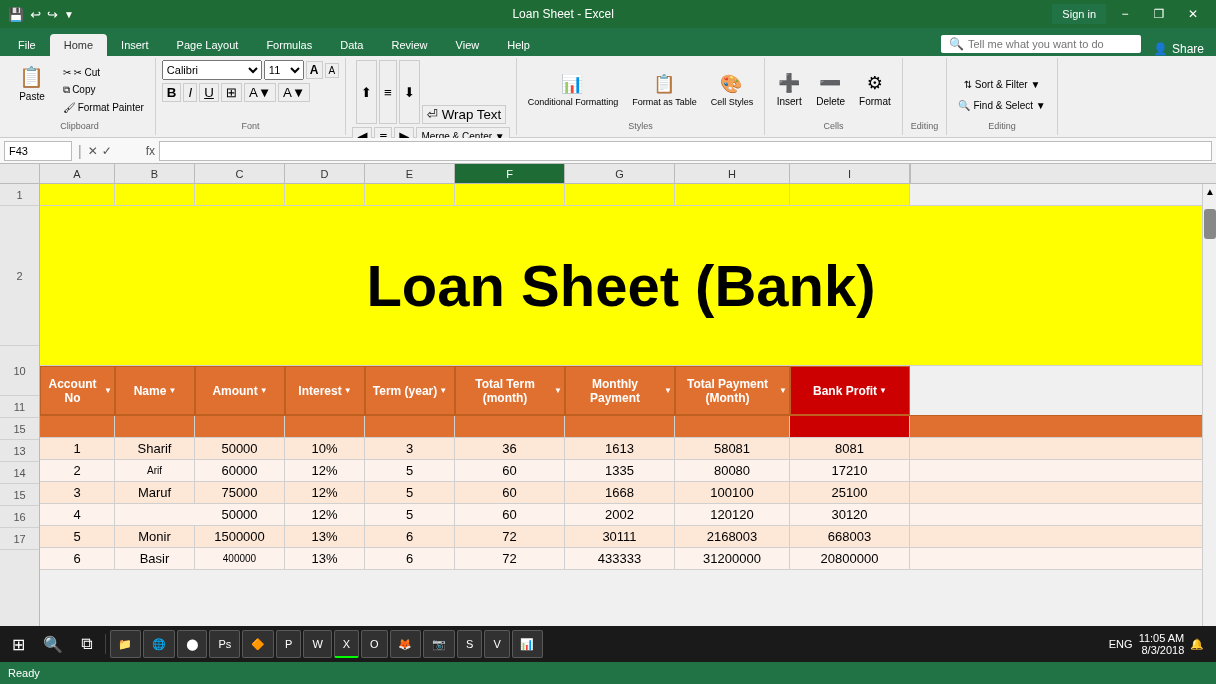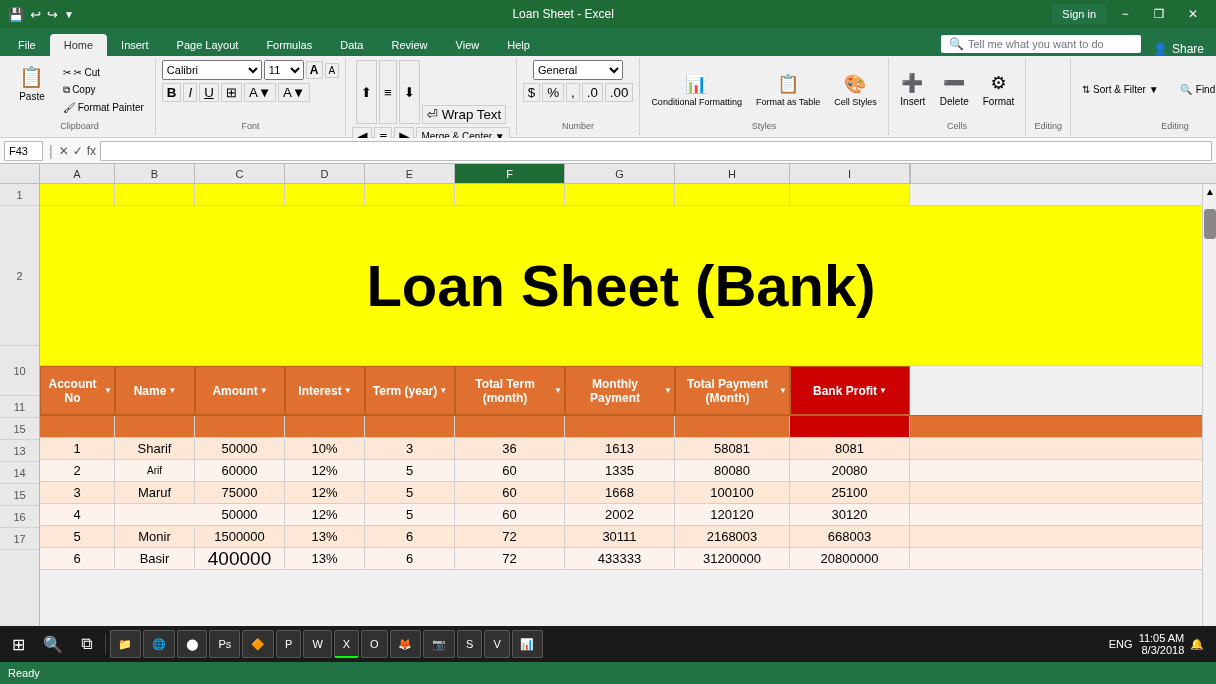--- a/index.html
+++ b/index.html
@@ -101,21 +101,21 @@
     .formula-bar {
       background: #f8f8f8;
       border-bottom: 1px solid #bbb;
       display: flex;
       align-items: center;
       height: 26px;
       padding: 0 4px;
       gap: 4px;
     }
     .cell-ref {
-      width: 39px;
+      width: 68px;
       border: 1px solid #bbb;
       padding: 2px 4px;
       font-size: 11px;
       height: 20px;
     }
     .formula-sep { color: #999; font-size: 14px; margin: 0 2px; }
     .formula-icons { display: flex; gap: 4px; color: #555; font-size: 12px; }
     .formula-input {
       flex: 1;
       border: 1px solid #bbb;
@@ -397,35 +397,20 @@
         <div style="display:flex;gap:2px;">
           <button style="padding:1px 4px;border:1px solid #ccc;cursor:pointer;">◀</button>
           <button style="padding:1px 4px;border:1px solid #ccc;cursor:pointer;">≡</button>
           <button style="padding:1px 4px;border:1px solid #ccc;cursor:pointer;">▶</button>
           <button style="padding:1px 4px;border:1px solid #ccc;cursor:pointer;font-size:10px;">Merge &amp; Center ▼</button>
         </div>
       </div>
       <span class="ribbon-group-label">Alignment</span>
     </div>
 
-    <div class="ribbon-group">
-      <div class="ribbon-group-content" style="flex-direction:column;gap:3px;">
-        <select style="font-size:11px;width:90px;height:20px;">
-          <option>General</option>
-        </select>
-        <div style="display:flex;gap:2px;">
-          <button style="padding:1px 4px;border:1px solid #ccc;cursor:pointer;">$</button>
-          <button style="padding:1px 4px;border:1px solid #ccc;cursor:pointer;">%</button>
-          <button style="padding:1px 4px;border:1px solid #ccc;cursor:pointer;">,</button>
-          <button style="padding:1px 4px;border:1px solid #ccc;cursor:pointer;">.0</button>
-          <button style="padding:1px 4px;border:1px solid #ccc;cursor:pointer;">.00</button>
-        </div>
-      </div>
-      <span class="ribbon-group-label">Number</span>
-    </div>
 
     <div class="ribbon-group">
       <div class="ribbon-group-content" style="gap:4px;">
         <button class="ribbon-btn">
           <span style="font-size:18px;">📊</span>
           <span style="font-size:9px;">Conditional Formatting</span>
         </button>
         <button class="ribbon-btn">
           <span style="font-size:18px;">📋</span>
           <span style="font-size:9px;">Format as Table</span>
@@ -454,40 +439,40 @@
         </button>
       </div>
       <span class="ribbon-group-label">Cells</span>
     </div>
 
     <div class="ribbon-group">
       <span class="ribbon-group-label">Editing</span>
     </div>
 
     <div class="ribbon-group">
-      <div class="ribbon-group-content" style="gap:12px;flex-direction:row;">
+      <div class="ribbon-group-content" style="gap:4px;flex-direction:column;margin-top:16px;">
         <div style="display:flex;gap:2px;">
           <button class="ribbon-btn" style="font-size:10px;">⇅ Sort &amp; Filter ▼</button>
         </div>
         <div style="display:flex;gap:2px;">
           <button class="ribbon-btn" style="font-size:10px;">🔍 Find &amp; Select ▼</button>
         </div>
       </div>
       <span class="ribbon-group-label">Editing</span>
     </div>
 
   </div>
 
   <div class="formula-bar">
     <input class="cell-ref" value="F43" style="">
     <span class="formula-sep">|</span>
     <div class="formula-icons">
       <span style="cursor:pointer;">✕</span>
       <span style="cursor:pointer;">✓</span>
-      <span style="cursor:pointer;">fx</span>
+      <span style="cursor:pointer;margin-left:30px;">fx</span>
     </div>
     <input class="formula-input" value="" style="">
   </div>
 
   <div style="display:flex;background:#e8e8e8;border-bottom:1px solid #bbb;height:20px;">
     <div class="row-num-cell cw-rn"></div>
     <div class="col-header cw-a">A</div>
     <div class="col-header cw-b">B</div>
     <div class="col-header cw-c">C</div>
     <div class="col-header cw-d">D</div>
@@ -600,21 +585,21 @@
           </div>
           <div style="display: flex; height: 22px; border-bottom: 1px solid rgb(208, 208, 208); background: rgb(254, 243, 236);">
             <div class="sheet-cell cw-a" style="justify-content: center; font-size: 13px;">2</div>
             <div class="sheet-cell cw-b" style="justify-content: center; font-size: 10px;">Arif</div>
             <div class="sheet-cell cw-c" style="justify-content: center; font-size: 13px;">60000</div>
             <div class="sheet-cell cw-d" style="justify-content: center; font-size: 13px;">12%</div>
             <div class="sheet-cell cw-e" style="justify-content: center; font-size: 13px;">5</div>
             <div class="sheet-cell cw-f" style="justify-content: center; font-size: 13px;">60</div>
             <div class="sheet-cell cw-g" style="justify-content: center; font-size: 13px;">1335</div>
             <div class="sheet-cell cw-h" style="justify-content: center; font-size: 13px;">80080</div>
-            <div class="sheet-cell cw-i" style="justify-content: center; font-size: 13px;">20080</div>
+            <div class="sheet-cell cw-i" style="justify-content: center; font-size: 13px;">17210</div>
           </div>
           <div style="display: flex; height: 22px; border-bottom: 1px solid rgb(208, 208, 208); background: rgb(253, 232, 216);">
             <div class="sheet-cell cw-a" style="justify-content: center; font-size: 13px;">3</div>
             <div class="sheet-cell cw-b" style="justify-content: center; font-size: 13px;">Maruf</div>
             <div class="sheet-cell cw-c" style="justify-content: center; font-size: 13px;">75000</div>
             <div class="sheet-cell cw-d" style="justify-content: center; font-size: 13px;">12%</div>
             <div class="sheet-cell cw-e" style="justify-content: center; font-size: 13px;">5</div>
             <div class="sheet-cell cw-f" style="justify-content: center; font-size: 13px;">60</div>
             <div class="sheet-cell cw-g" style="justify-content: center; font-size: 13px;">1668</div>
             <div class="sheet-cell cw-h" style="justify-content: center; font-size: 13px;">100100</div>
@@ -638,21 +623,21 @@
             <div class="sheet-cell cw-d" style="justify-content: center; font-size: 13px;">13%</div>
             <div class="sheet-cell cw-e" style="justify-content: center; font-size: 13px;">6</div>
             <div class="sheet-cell cw-f" style="justify-content: center; font-size: 13px;">72</div>
             <div class="sheet-cell cw-g" style="justify-content: center; font-size: 13px;">30111</div>
             <div class="sheet-cell cw-h" style="justify-content: center; font-size: 13px;">2168003</div>
             <div class="sheet-cell cw-i" style="justify-content: center; font-size: 13px;">668003</div>
           </div>
           <div style="display: flex; height: 22px; border-bottom: 1px solid rgb(208, 208, 208); background: rgb(254, 243, 236);">
             <div class="sheet-cell cw-a" style="justify-content: center; font-size: 13px;">6</div>
             <div class="sheet-cell cw-b" style="justify-content: center; font-size: 13px;">Basir</div>
-            <div class="sheet-cell cw-c" style="justify-content: center; font-size: 19px;">400000</div>
+            <div class="sheet-cell cw-c" style="justify-content: center; font-size: 10px;">400000</div>
             <div class="sheet-cell cw-d" style="justify-content: center; font-size: 13px;">13%</div>
             <div class="sheet-cell cw-e" style="justify-content: center; font-size: 13px;">6</div>
             <div class="sheet-cell cw-f" style="justify-content: center; font-size: 13px;">72</div>
             <div class="sheet-cell cw-g" style="justify-content: center; font-size: 13px;">433333</div>
             <div class="sheet-cell cw-h" style="justify-content: center; font-size: 13px;">31200000</div>
             <div class="sheet-cell cw-i" style="justify-content: center; font-size: 13px;">20800000</div>
           </div>
         </div>
 
     </div>

